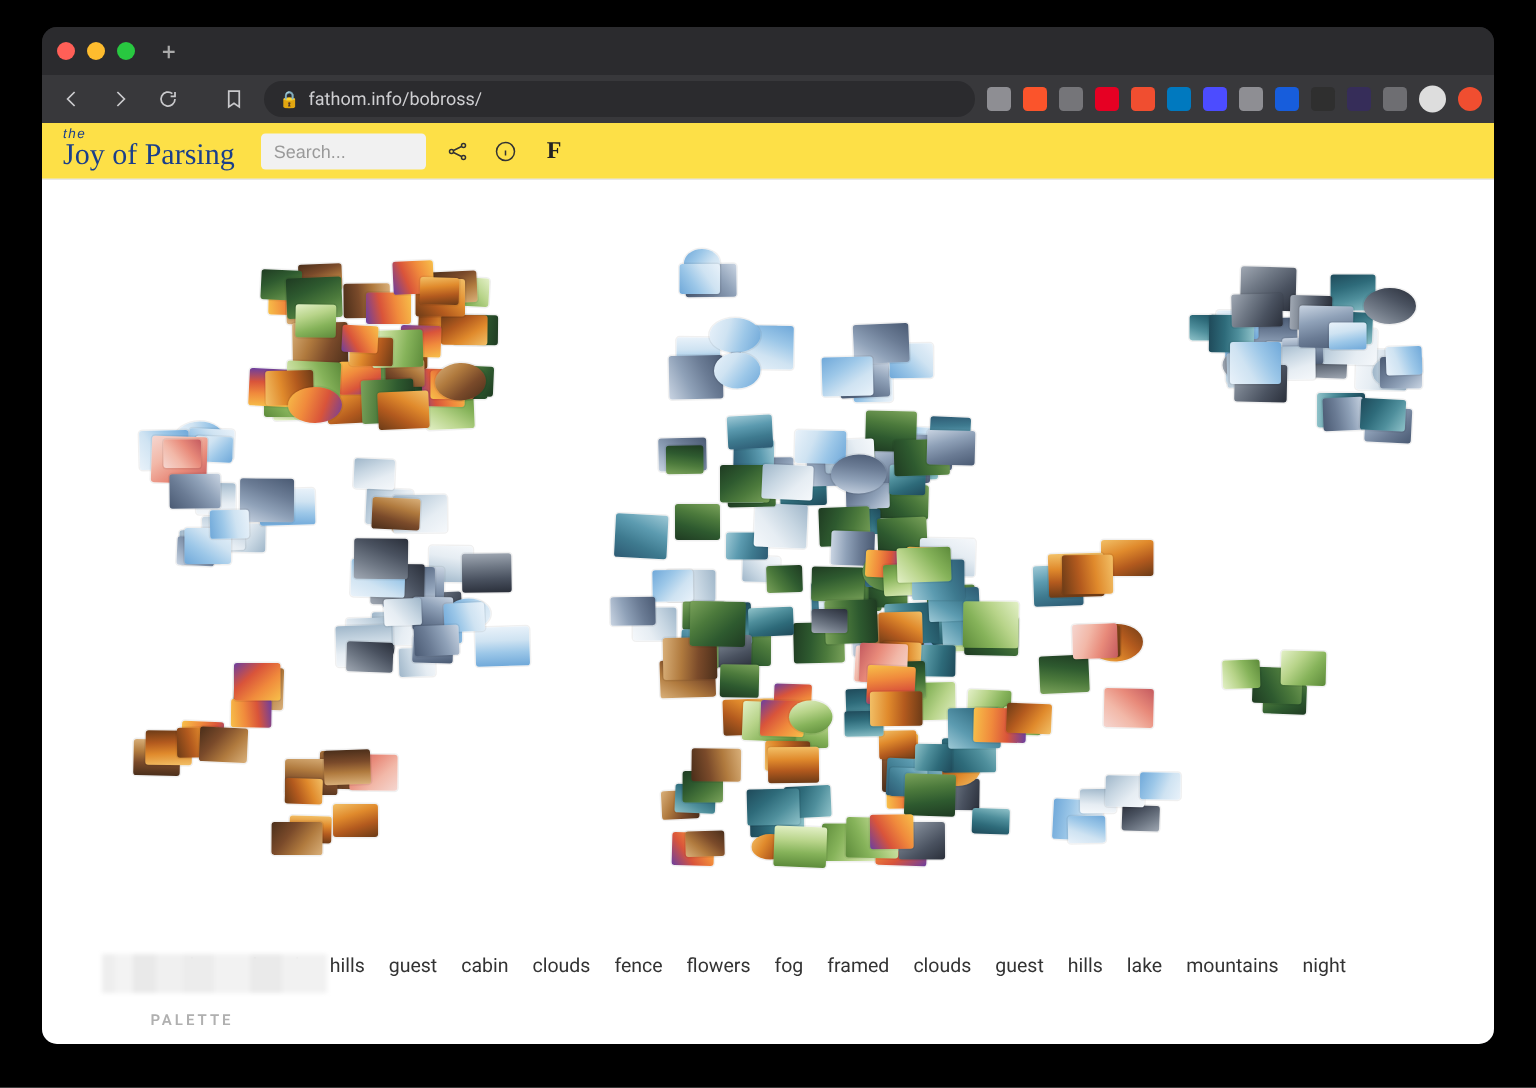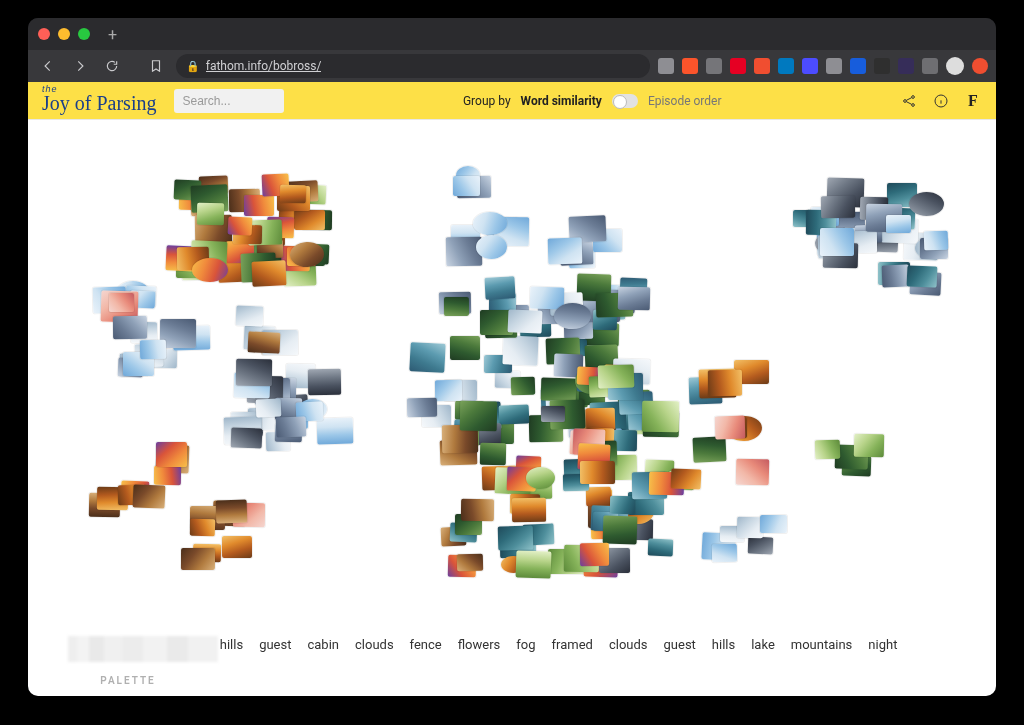--- a/index.html
+++ b/index.html
@@ -32,21 +32,21 @@
   }
   .tbtn { width: 24px; height: 24px; display: flex; align-items: center; justify-content: center; color: #c9c9cc; border-radius: 4px; cursor: pointer; }
   .tbtn svg { width: 14px; height: 14px; fill: currentColor; }
   .spacer-sm { width: 4px; }
   .url-bar {
     flex: 1; height: 24px; background: #2b2b2e; border-radius: 12px;
     display: flex; align-items: center; padding: 0 10px; gap: 6px; color: #cfcfd2;
     font-size: 12px;
   }
   .lock { font-size: 11px; color: #9aa0a6; }
-  .url-text { white-space: nowrap; overflow: hidden; text-overflow: ellipsis; text-decoration: underline; }
+  .url-text { white-space: nowrap; overflow: hidden; text-overflow: ellipsis; }
   .ext-icons { display: flex; gap: 8px; align-items: center; }
   .ext { width: 16px; height: 16px; border-radius: 3px; cursor: pointer; }
   .avatar { width: 18px; height: 18px; border-radius: 50%; background: #ddd; }
   
   .viewport { position: absolute; left: 0; top: 64px; right: 0; bottom: 0; background: #fff; }
   
   .app-header {
     height: 38px; border-bottom: 1px solid #e7e7e7; background: #fde047;
     display: flex; align-items: center; padding: 0 14px; gap: 12px;
   }
@@ -167,26 +167,20 @@
 
   <div class="viewport">
 
     <div class="app-header">
       <div class="logo">
         <span class="the">the</span>
         <span>Joy of Parsing</span>
       </div>
       <div class="search-box">
         <input type="text" placeholder="Search..." style="">
-      </div>
-      <div class="group-by">
-        <span>Group by</span>
-        <strong>Word similarity</strong>
-        <span class="toggle"></span>
-        <span style="color:#777">Episode order</span>
       </div>
       <div class="header-right">
         <div class="hbtn">
             <svg viewBox="0 0 24 24">
               <circle cx="6" cy="12" r="2"></circle>
               <circle cx="18" cy="6" r="2"></circle>
               <circle cx="18" cy="18" r="2"></circle>
               <path d="M8 11l8-4M8 13l8 4"></path>
             </svg>
           </div>

